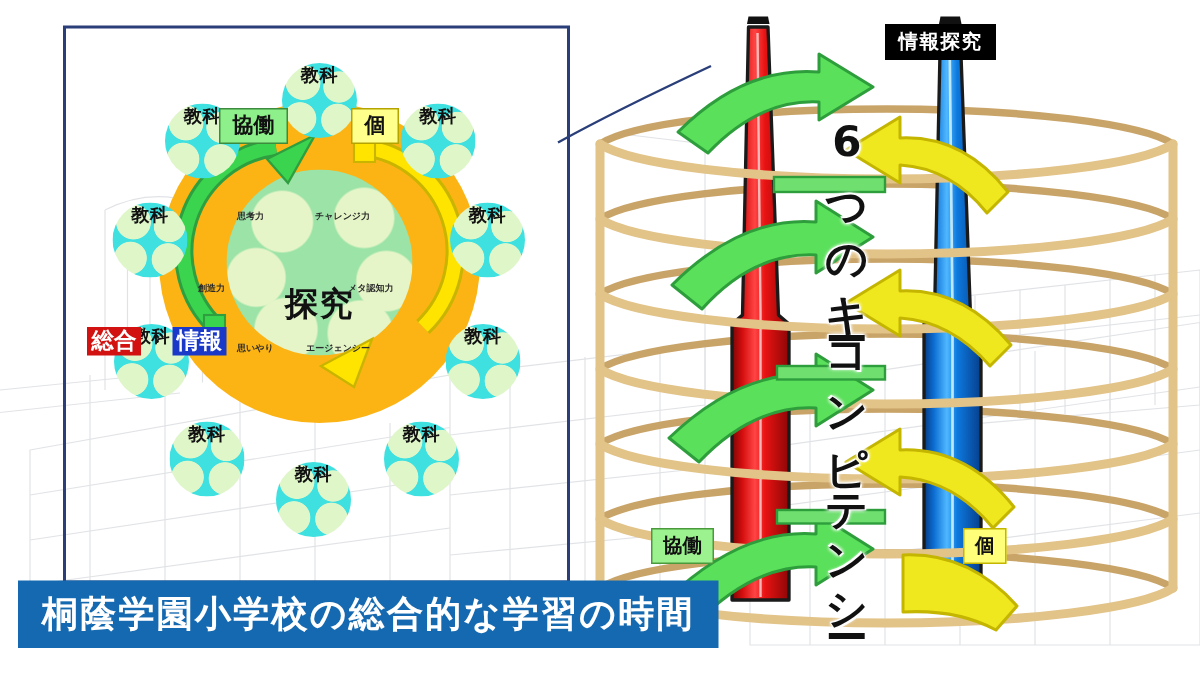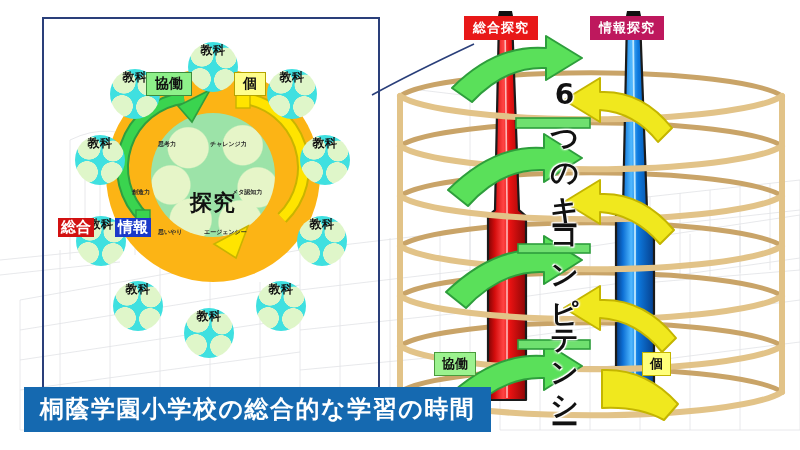--- a/index.html
+++ b/index.html
@@ -73,41 +73,41 @@
   .tag-yellow { background: #ffff8c; border-color: #b5a400; }
 
   
   .right-scene { position: absolute; left: 386px; top: 0; width: 414px; height: 450px; z-index: 4; }
 
   .top-label {
     position: absolute; font-size: 13px; font-weight: 900; color: #fff;
     padding: 3px 9px; letter-spacing: 1px; z-index: 12;
   }
   .top-label.red { background: #e81818; }
-  .top-label.blue { background: #be185d; }
+  .top-label.blue { background: #000000; }
 
   .vtext {
     position: absolute; left: 540px; top: 82px; z-index: 11;
     width: 44px;
     font-size: 28px; font-weight: 900; color: #111;
     writing-mode: vertical-rl; text-orientation: upright;
     line-height: 1.0; letter-spacing: 1px;
     text-shadow: 0 0 3px #fff, 0 0 3px #fff, 0 0 3px #fff, 1px 1px 0 #fff, -1px -1px 0 #fff;
   }
 
   .spiral-tag {
     position: absolute; z-index: 12; font-size: 13px; font-weight: 900; color: #111;
     padding: 2px 7px; border: 1px solid #888;
   }
   .spiral-tag.g { background: #9cf28f; border-color: #4a9a3c; }
   .spiral-tag.y { background: #ffff7a; border-color: #c4b500; }
 
   
   .title-bar {
-    position: absolute; left: 24px; bottom: 18px;
+    position: absolute; left: 12px; bottom: 18px;
     background: #1569b0; padding: 6px 16px 7px 16px; z-index: 20;
   }
   .title-bar span {
     font-size: 24px; font-weight: 900; color: #fff; letter-spacing: 1.5px;
     white-space: nowrap;
   }
 
   
   .logo { position: absolute; right: 16px; bottom: 26px; z-index: 20; display: flex; align-items: center; gap: 7px; }
   .logo-text { font-family: "Liberation Serif", "DejaVu Serif", serif; font-size: 13px; font-weight: 700; color: #2b3a7a; letter-spacing: 1.6px; }
@@ -207,22 +207,20 @@
     <div class="comp" style="left:100px; top:104px;">思考力</div>
     <div class="comp" style="left:152px; top:104px;">チャレンジ力</div>
     <div class="comp" style="left:74px; top:152px;">創造力</div>
     <div class="comp" style="left:174px; top:152px;">メタ認知力</div>
     <div class="comp" style="left:100px; top:192px;">思いやり</div>
     <div class="comp" style="left:146px; top:192px;">エージェンシー</div>
   </div>
 
   <div class="right-scene">
 
-    <div class="top-label red" style="left:78px; top:16px;">
-      <span>総合探究</span></div>
     <div class="top-label blue" style="left:204px; top:16px;">
       <span>情報探究</span></div>
 
     <svg style="position:absolute;left:0;top:0;width:414px;height:450px;" viewBox="0 0 414 450">
       <defs>
         <linearGradient id="redG" x1="0" y1="0" x2="1" y2="0">
           <stop offset="0%" stop-color="#7d0505"></stop>
           <stop offset="18%" stop-color="#d40d0d"></stop>
           <stop offset="40%" stop-color="#ff4444"></stop>
           <stop offset="58%" stop-color="#e81212"></stop>

